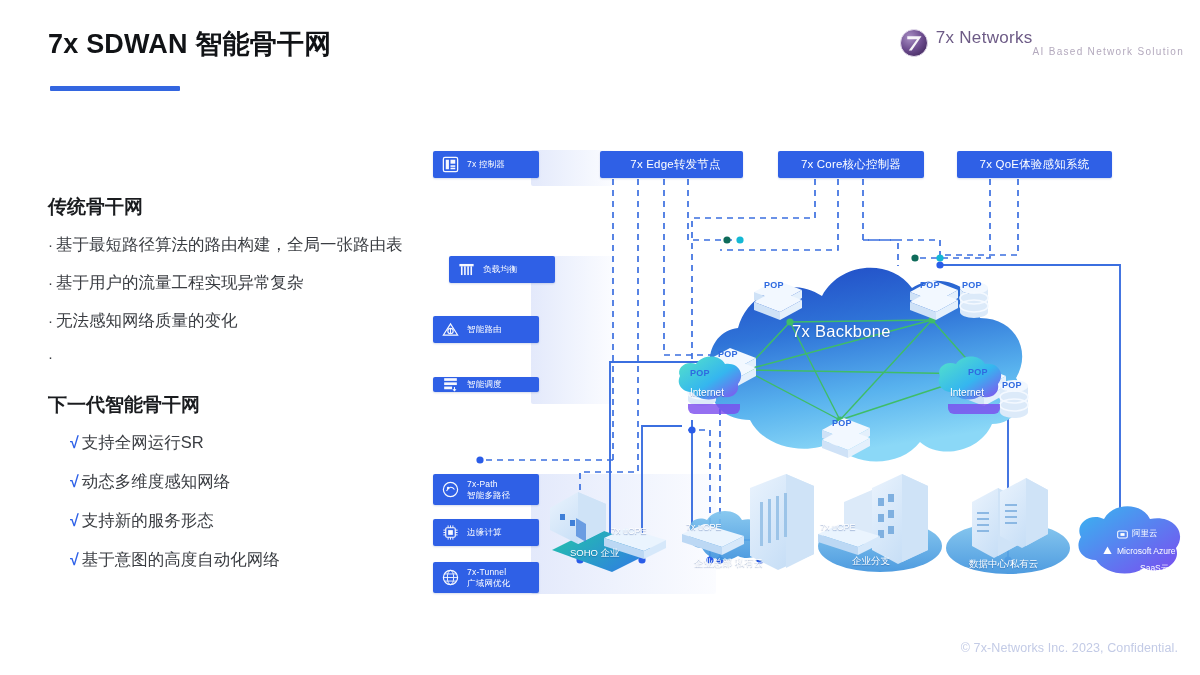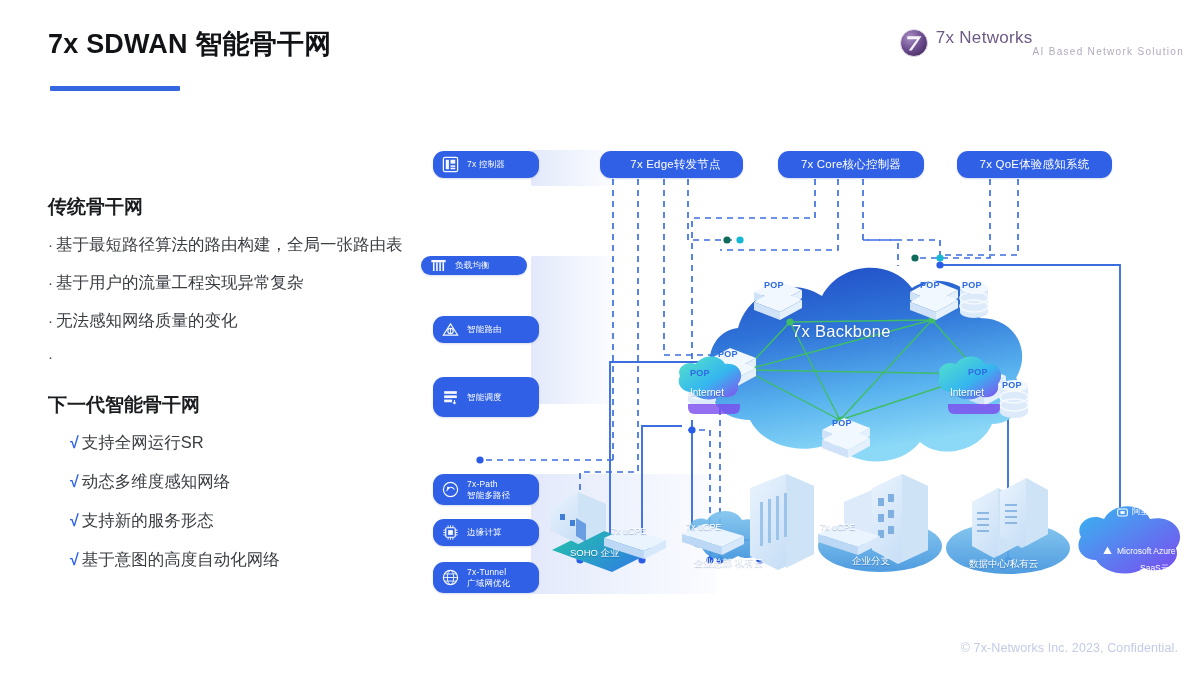--- a/index.html
+++ b/index.html
@@ -49,21 +49,21 @@
 
   
   .diagram{position:absolute;left:420px;top:130px;width:770px;height:500px;}
 
   
   .gpanel{position:absolute;border-radius:2px;
      background:linear-gradient(90deg,#e3e9fb 0%,#eef2fd 45%,#fbfcff 100%);}
 
   
   .btn{
-    position:absolute;background:#2f60e6;border-radius:11px;
+    position:absolute;background:#2f60e6;border-radius:2px;
     color:#ffffff;display:flex;align-items:center;justify-content:center;
     box-shadow:0 1px 2px rgba(28,60,150,.18);
   }
   .btn .lbl{font-size:11.5px;letter-spacing:.2px;white-space:nowrap;text-align:center;line-height:1.25;}
   .btn.with-icon{justify-content:flex-start;padding-left:8px;gap:7px;}
   .btn.with-icon .lbl{font-size:8.5px;text-align:left;}
   .btn-icon{width:19px;height:19px;flex:0 0 auto;opacity:.96;}
   .btn.two-line .lbl{font-size:8.5px;}
 
   
@@ -478,21 +478,21 @@
 
     <div class="ucpe-lbl" style="left:191px;top:396px;">7x uCPE</div>
     <div class="ucpe-lbl" style="left:266px;top:392px;">7x uCPE</div>
     <div class="ucpe-lbl" style="left:400px;top:392px;">7x uCPE</div>
 
     <div class="site-lbl" style="left:150px;top:417px;">SOHO  企业</div>
     <div class="site-lbl" style="left:274px;top:427px;">企业总部 私有云</div>
     <div class="site-lbl" style="left:432px;top:425px;">企业分支</div>
     <div class="site-lbl" style="left:549px;top:428px;">数据中心/私有云</div>
 
-    <div class="saas-lbl" style="left:697px;top:376px;text-align:center;">
+    <div class="saas-lbl" style="left:697px;top:398px;text-align:center;">
       <svg width="11" height="11" viewBox="0 0 16 16">
         <rect x="1" y="3" width="14" height="10" rx="2" fill="none" stroke="#ffffff" stroke-width="1.5"></rect>
         <rect x="5" y="6" width="6" height="4" fill="#ffffff"></rect>
       </svg>
       <span>阿里云</span>
     </div>
     <div class="saas-lbl" style="left:682px;top:415px;">
       <svg width="11" height="11" viewBox="0 0 16 16">
         <path d="M8 2 L14 13 H2 Z" fill="#ffffff"></path>
       </svg>
@@ -515,39 +515,39 @@
     <div class="btn" style="left:180px;top:21px;width:135px;height:27px;padding-left:8px;">
       <span class="lbl">7x  Edge转发节点</span>
     </div>
     <div class="btn" style="left:358px;top:21px;width:146px;height:27px;">
       <span class="lbl">7x  Core核心控制器</span>
     </div>
     <div class="btn" style="left:537px;top:21px;width:155px;height:27px;">
       <span class="lbl">7x  QoE体验感知系统</span>
     </div>
 
-    <div class="btn with-icon" style="left:1px;top:126px;width:98px;height:19px;">
+    <div class="btn with-icon" style="left:29px;top:126px;width:98px;height:27px;">
       <svg class="btn-icon" viewBox="0 0 24 24">
         <rect x="3" y="5" width="18" height="3" fill="#ffffff"></rect>
         <rect x="5" y="8" width="2" height="11" fill="#ffffff"></rect>
         <rect x="9" y="8" width="2" height="11" fill="#ffffff"></rect>
         <rect x="13" y="8" width="2" height="11" fill="#ffffff"></rect>
         <rect x="17" y="8" width="2" height="11" fill="#ffffff"></rect>
       </svg>
       <span class="lbl">负载均衡</span>
     </div>
     <div class="btn with-icon" style="left:13px;top:186px;width:98px;height:27px;">
       <svg class="btn-icon" viewBox="0 0 24 24">
         <path d="M3 19 L12 5 L21 19 Z" fill="none" stroke="#ffffff" stroke-width="1.5"></path>
         <circle cx="12" cy="14" r="3.4" fill="none" stroke="#ffffff" stroke-width="1.4"></circle>
         <path d="M12 11 v6" stroke="#ffffff" stroke-width="1.2"></path>
       </svg>
       <span class="lbl">智能路由</span>
     </div>
-    <div class="btn with-icon" style="left:13px;top:247px;width:98px;height:40px;">
+    <div class="btn with-icon" style="left:13px;top:247px;width:98px;height:15px;">
       <svg class="btn-icon" viewBox="0 0 24 24">
         <rect x="4" y="4" width="16" height="3.4" fill="#ffffff"></rect>
         <rect x="4" y="9.3" width="16" height="3.4" fill="#ffffff"></rect>
         <rect x="4" y="14.6" width="10" height="3.4" fill="#ffffff"></rect>
         <path d="M17 15 v5 M15 18 l2 2 2-2" stroke="#ffffff" stroke-width="1.3" fill="none"></path>
       </svg>
       <span class="lbl">智能调度</span>
     </div>
 
     <div class="btn with-icon two-line" style="left:13px;top:344px;width:98px;height:31px;">

